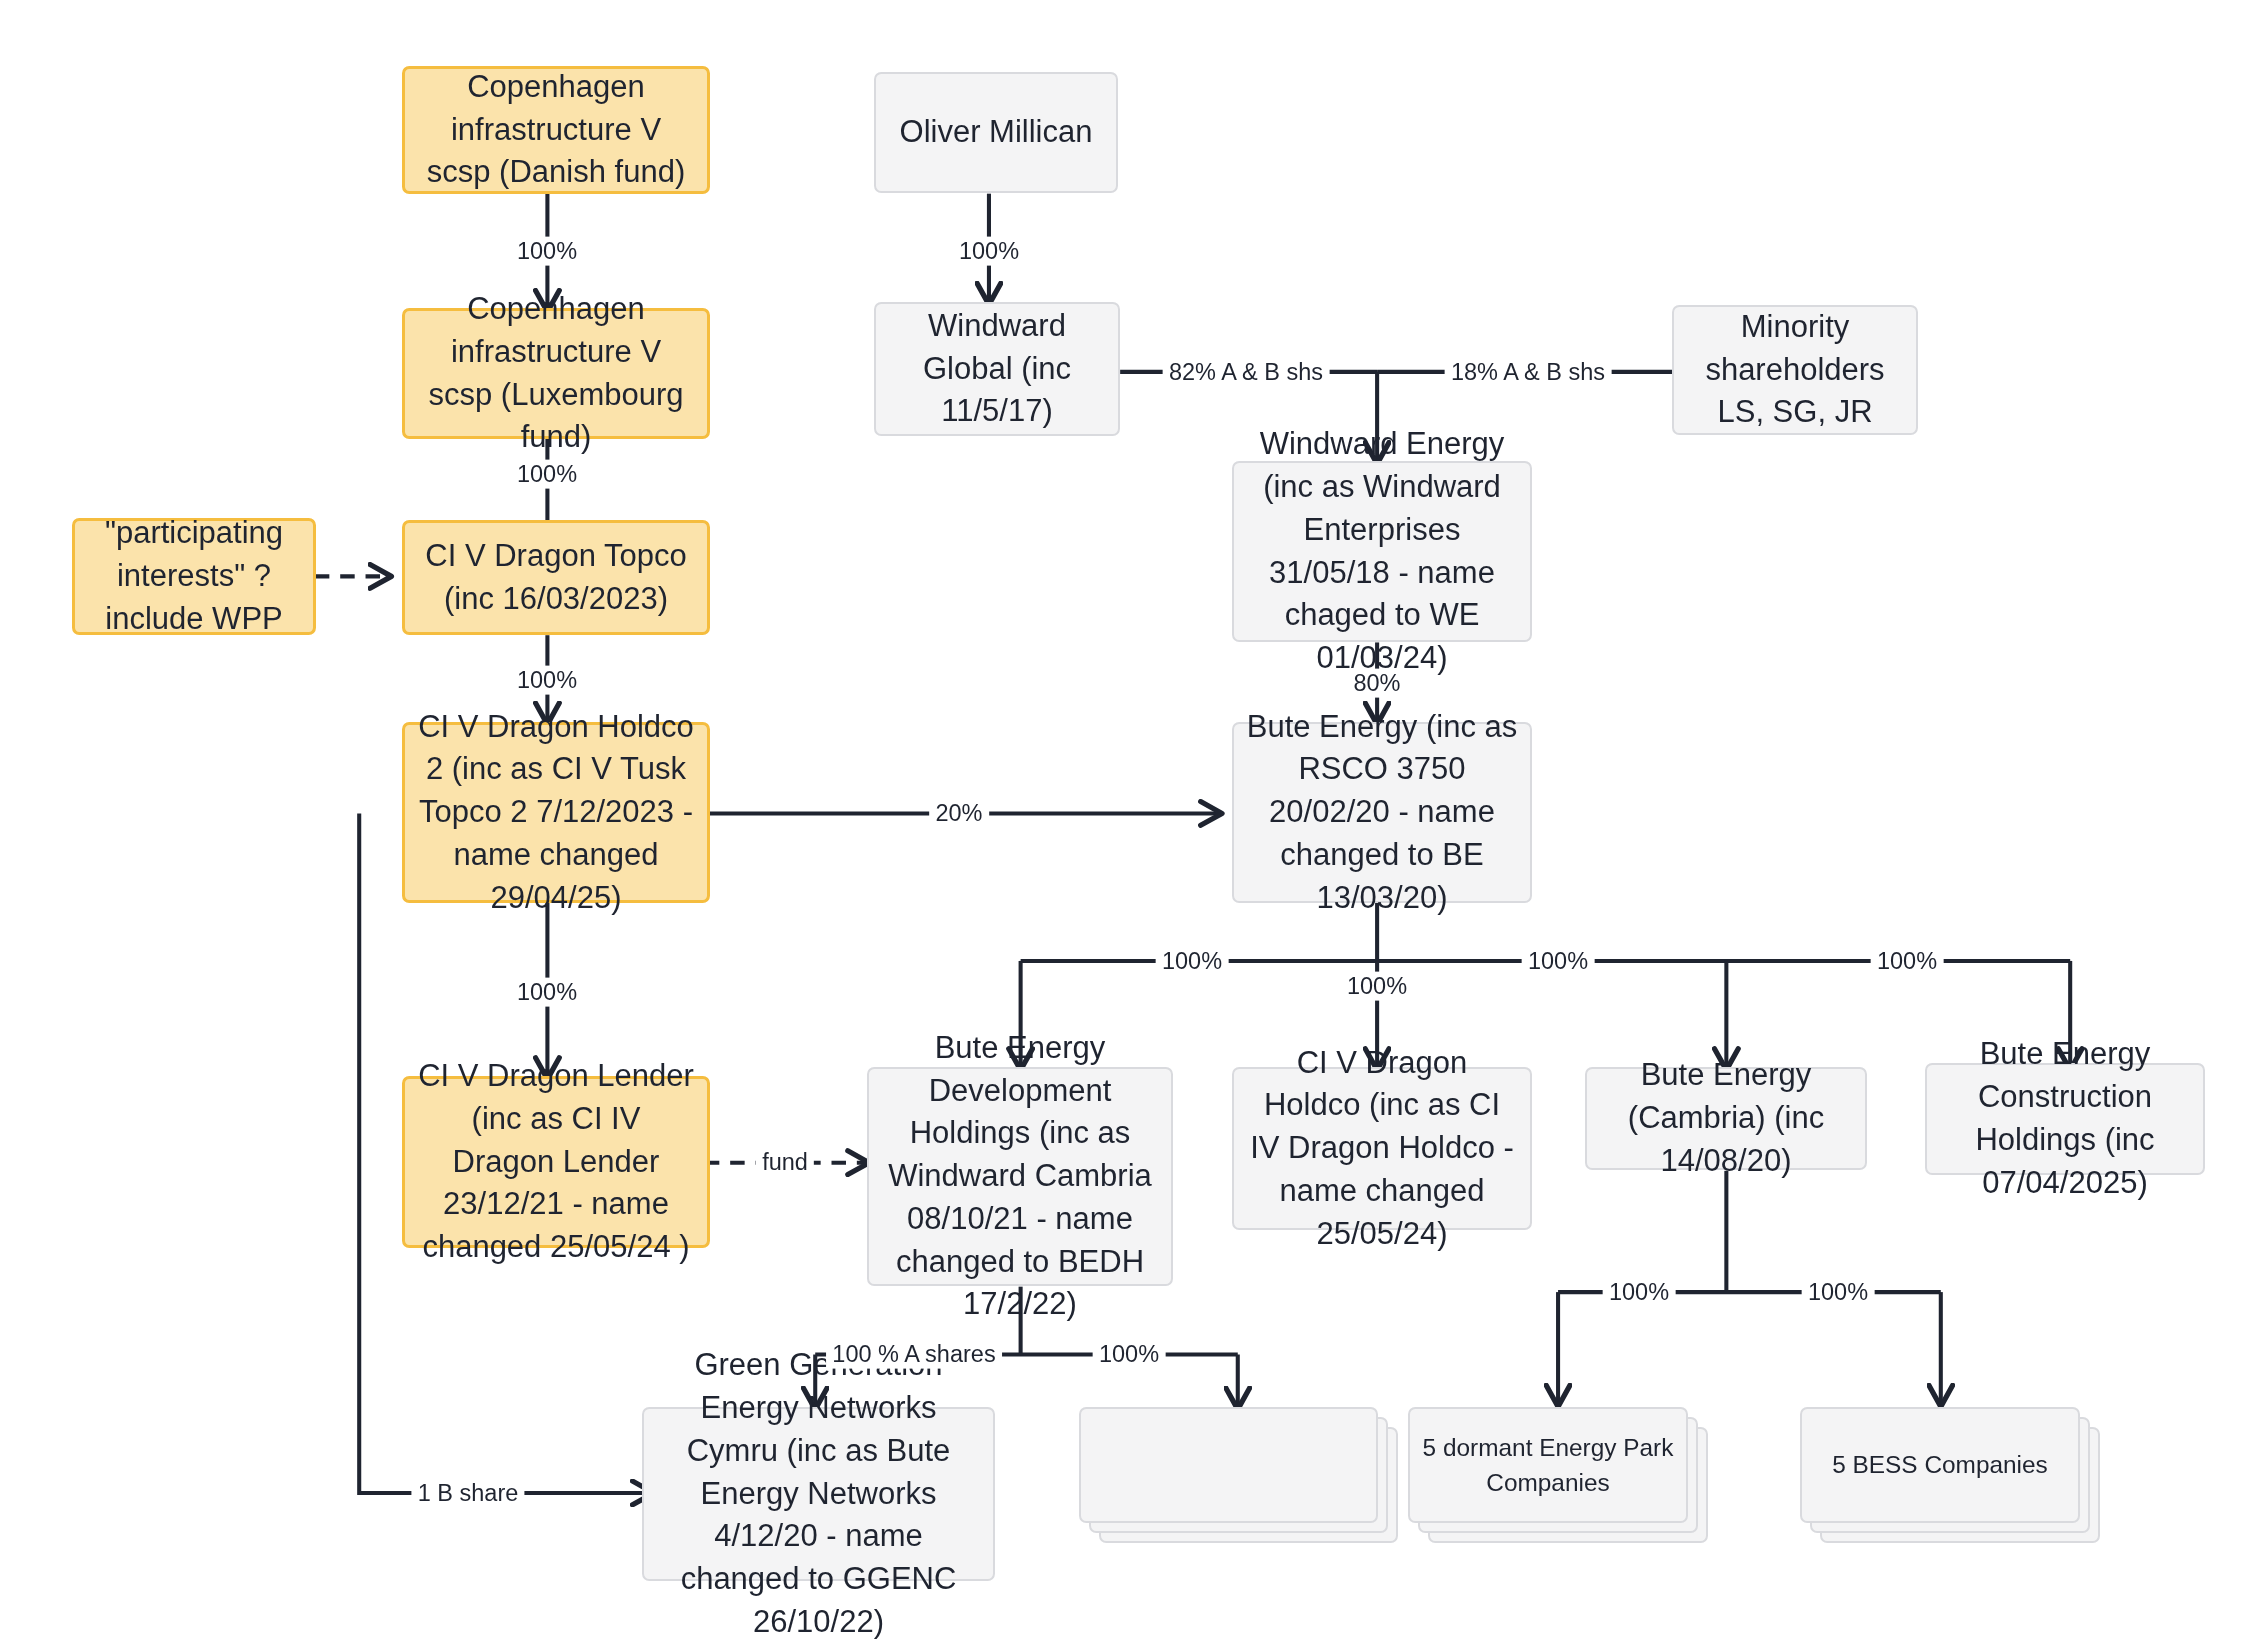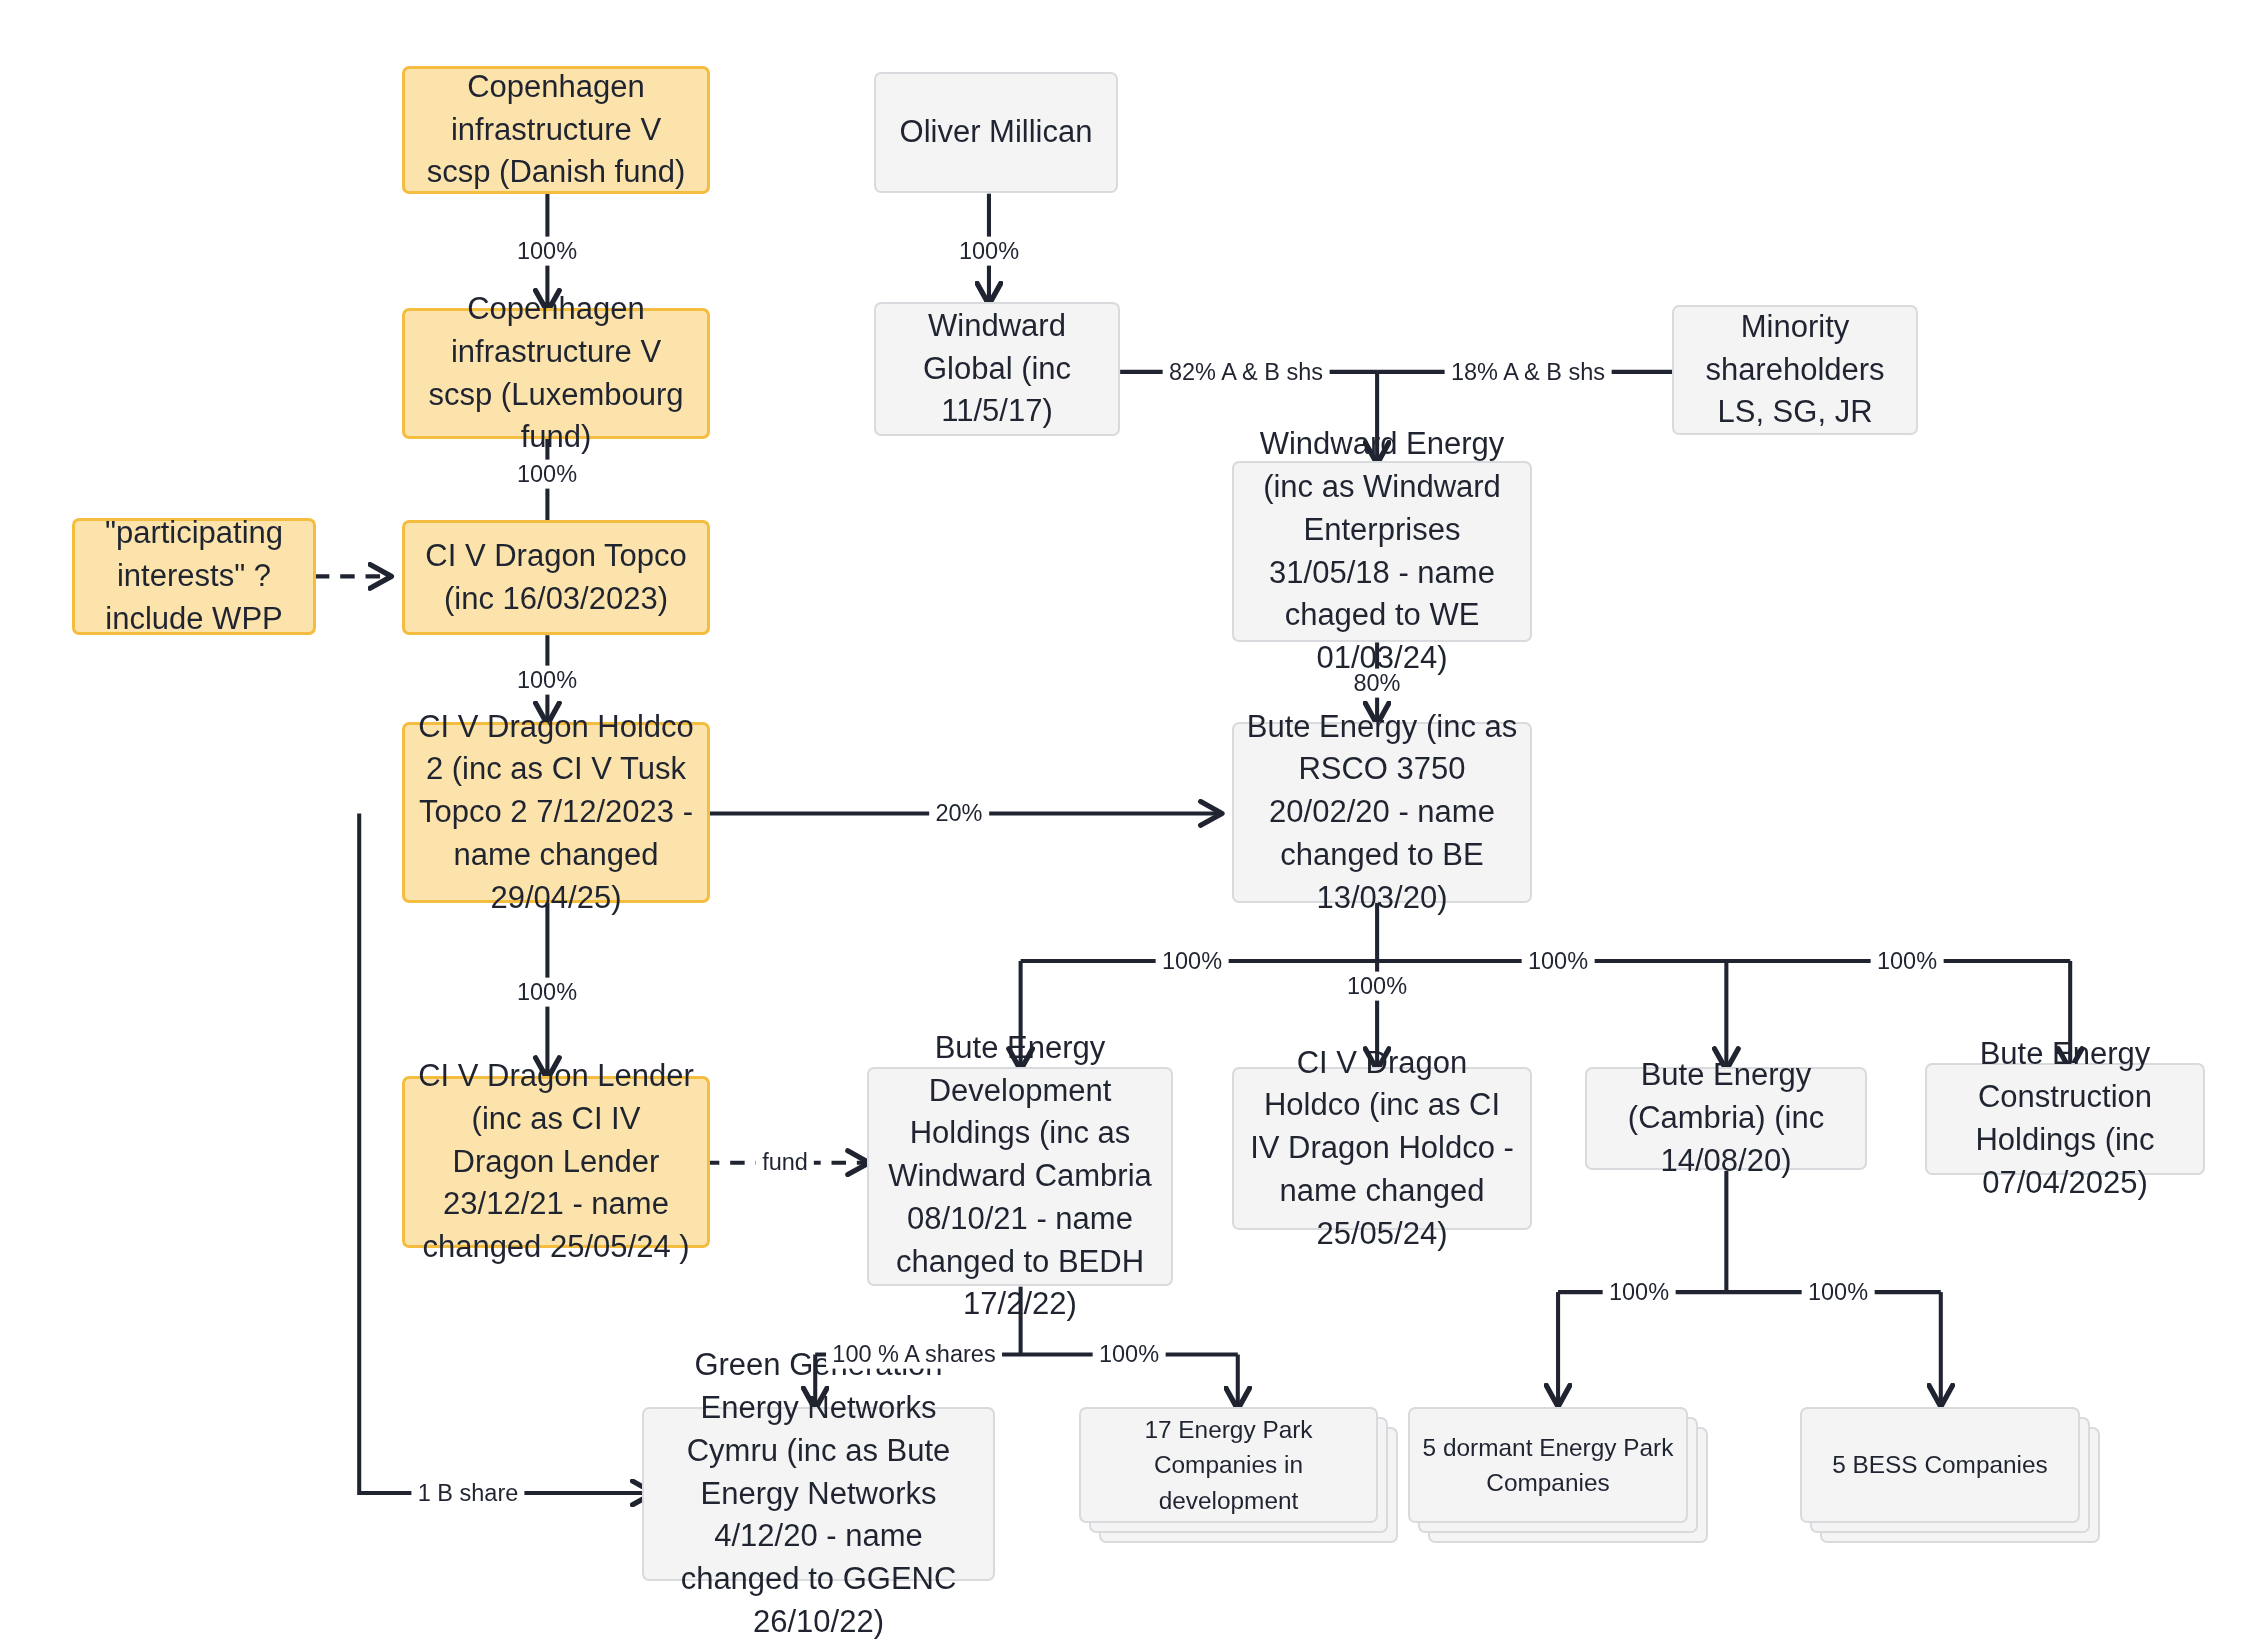--- a/index.html
+++ b/index.html
@@ -215,21 +215,20 @@
   </div>
 
   <div class="node grey" style="left:642px; top:1407px; width:353px; height:174px;">
     <span>Green Generation Energy Networks Cymru (inc as Bute Energy Networks 4/12/20 - name changed to GGENC 26/10/22)</span>
   </div>
 
   <div class="stack" style="left:1079px; top:1407px; width:318px; height:138px;">
     <div class="layer l3" style="width:299px; height:116px;"></div>
     <div class="layer l2" style="width:299px; height:116px;"></div>
     <div class="layer l1" style="width:299px; height:116px;"></div>
-    <div class="label" style="width:299px; height:116px;">17  Energy Park Companies in development</div>
   </div>
 
   <div class="stack" style="left:1408px; top:1407px; width:300px; height:138px;">
     <div class="layer l3" style="width:280px; height:116px;"></div>
     <div class="layer l2" style="width:280px; height:116px;"></div>
     <div class="layer l1" style="width:280px; height:116px;"></div>
     <div class="label" style="width:280px; height:116px;">5 dormant Energy Park Companies</div>
   </div>
 
   <div class="stack" style="left:1800px; top:1407px; width:300px; height:138px;">

